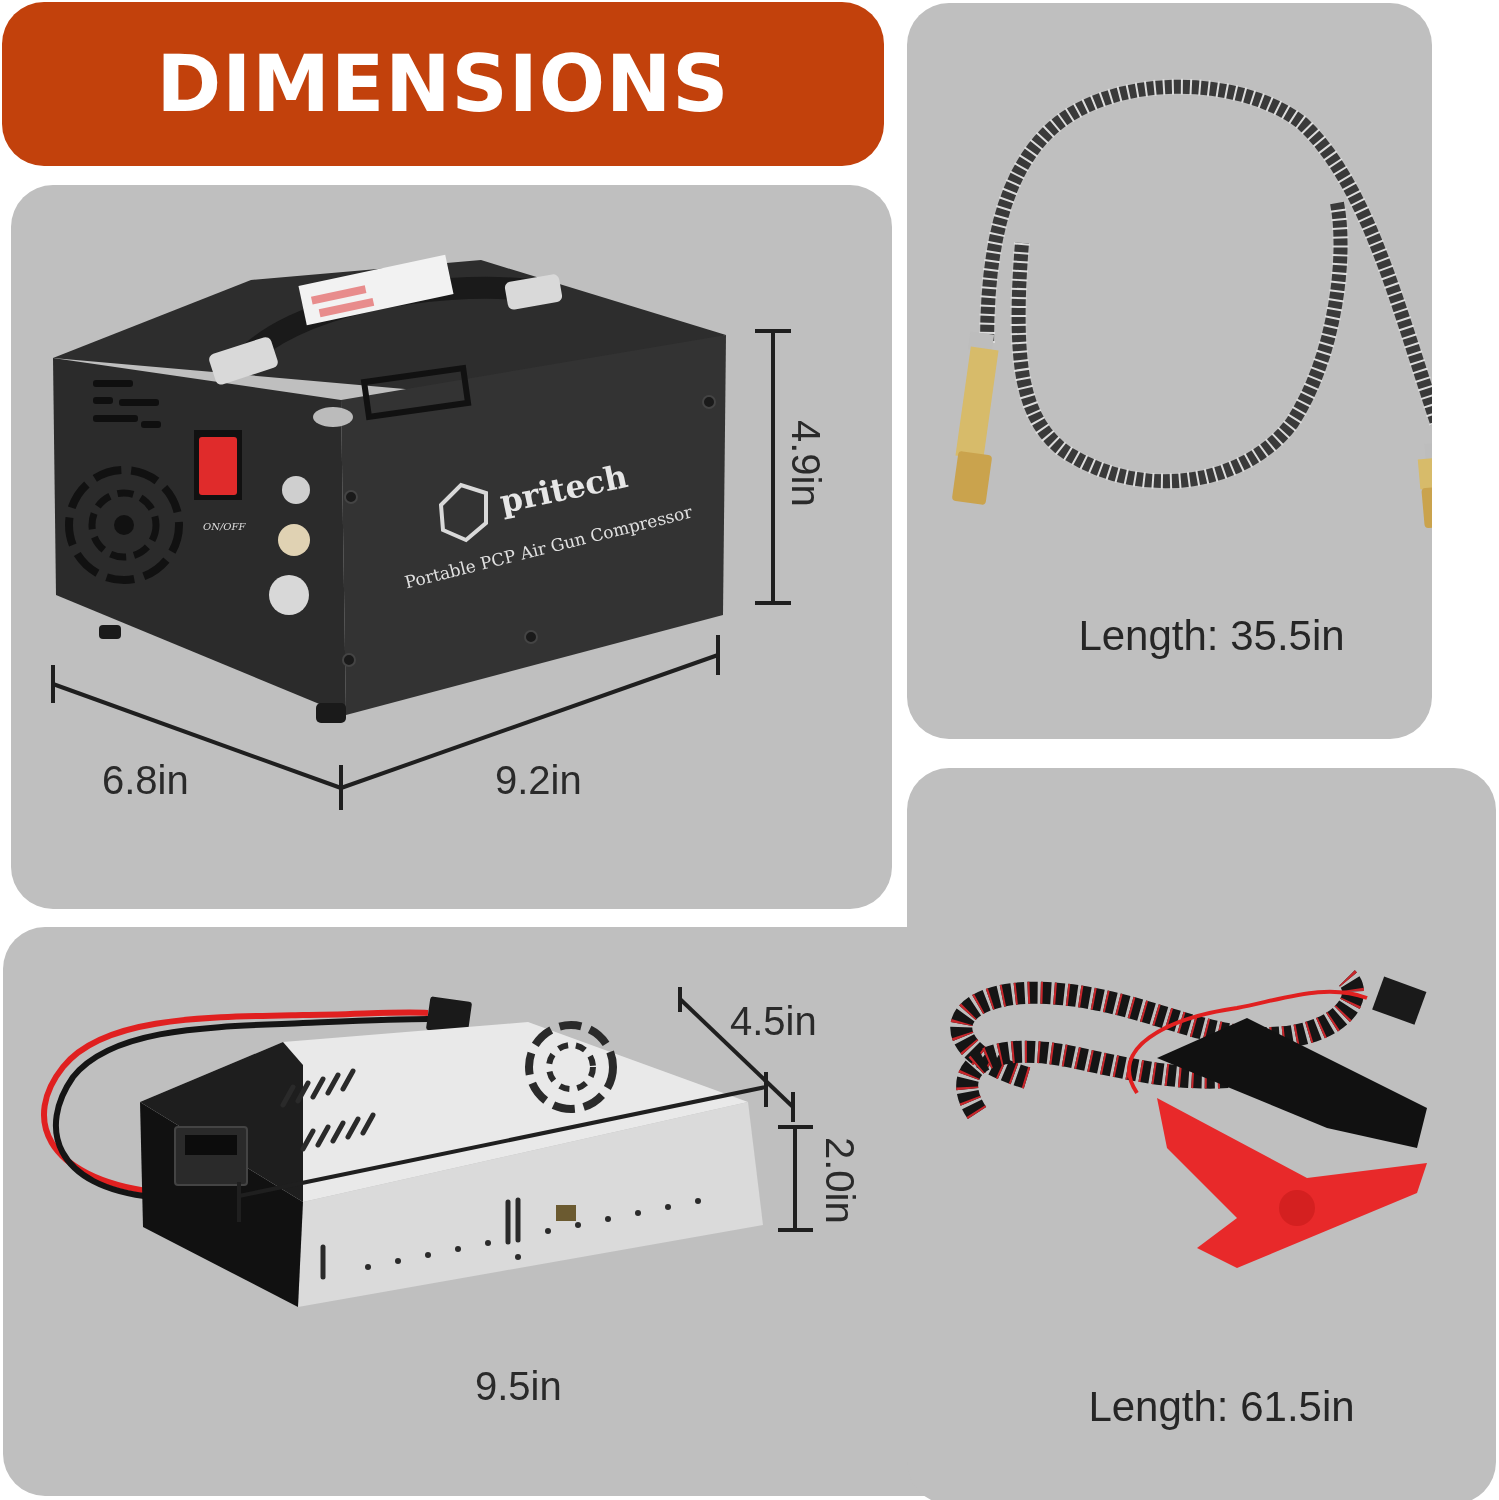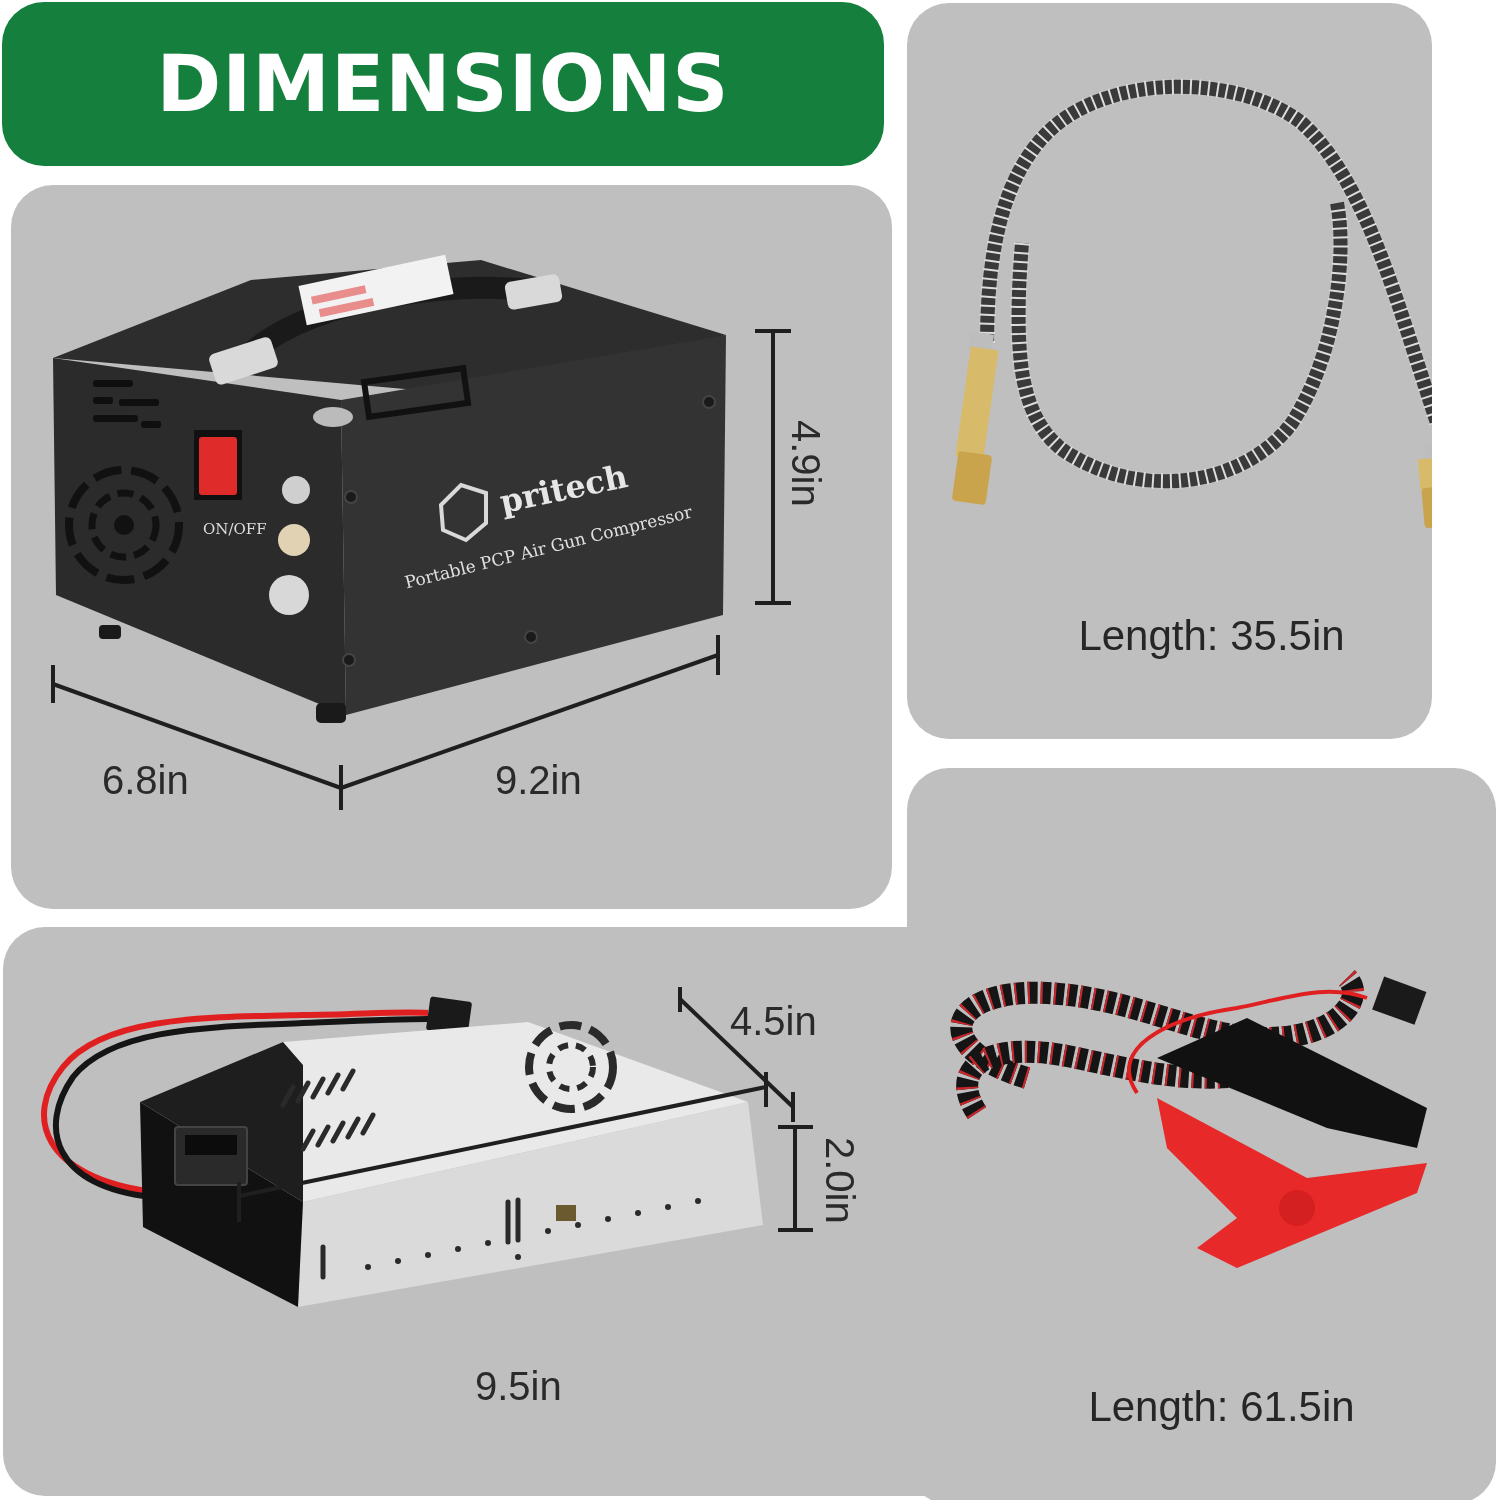--- a/index.html
+++ b/index.html
@@ -3,21 +3,21 @@
   <meta charset="utf-8">
   <style>
     html, body { margin: 0; padding: 0; }
     body {
       width: 1499px; height: 1500px; background: #ffffff; position: relative; overflow: hidden;
       font-family: "Liberation Sans", "DejaVu Sans", sans-serif;
     }
     .panel { position: absolute; background: #bfbfbf; border-radius: 42px; overflow: hidden; }
     .header {
       position: absolute; left: 2px; top: 2px; width: 882px; height: 164px;
-      background: #15803d; border-radius: 42px;
+      background: #c2410c; border-radius: 42px;
       display: flex; align-items: center; justify-content: center;
     }
     .header-title {
       color: #ffffff; font-family: "DejaVu Sans", sans-serif; font-weight: bold;
       font-size: 78px; letter-spacing: 1px;
     }
     .dim-label {
       position: absolute; color: #2a2a2a; font-family: "Liberation Sans", sans-serif;
       font-size: 40px; line-height: 1; white-space: nowrap;
     }
@@ -93,21 +93,21 @@
         <line x1="744" y1="418" x2="780" y2="418"></line>
       <line x1="42" y1="499" x2="330" y2="603"></line>
         <line x1="42" y1="480" x2="42" y2="518"></line>
       <line x1="330" y1="603" x2="707" y2="470"></line>
         <line x1="330" y1="580" x2="330" y2="625"></line>
         <line x1="707" y1="450" x2="707" y2="490"></line>
     </g>
   </svg>
   <span class="dim-label" style="left:488px; top:288px; font-family:'DejaVu Serif',serif; font-weight:bold; font-size:32px; color:#e6e6e6; transform:rotate(-12deg);">pritech</span>
   <span class="dim-label" style="left:392px; top:390px; font-family:'DejaVu Serif',serif; font-size:17px; color:#e0e0e0; transform:rotate(-14deg); transform-origin:left top;">Portable PCP Air Gun Compressor</span>
-  <span class="dim-label" style="left:192px; top:337px; font-family:'DejaVu Serif',serif; font-size:15px; color:#ddd;">ON/OFF</span>
+  <span class="dim-label" style="left:192px; top:337px; font-family:'DejaVu Serif',serif; font-size:10px; color:#ddd;font-style:italic;">ON/OFF</span>
   <span class="dim-label vertical" style="left:815px; top:235px;">4.9in</span>
   <span class="dim-label" style="left:91px; top:575px;">6.8in</span>
   <span class="dim-label" style="left:484px; top:575px;">9.2in</span>
 </div>
 
 <div class="panel" style="left:907px; top:3px; width:525px; height:736px;">
   <svg class="art" width="589" height="736">
     <path d="M80,340 C80,250 95,175 140,130 C200,70 330,70 395,120 C460,180 490,300 530,420" stroke="#3a3a3a" stroke-width="14" fill="none"></path>
     <path d="M80,340 C80,250 95,175 140,130 C200,70 330,70 395,120 C460,180 490,300 530,420" stroke="#dcdcdc" stroke-width="16" fill="none" stroke-dasharray="2 7"></path>
     <path d="M115,240 C105,360 115,420 160,450 C240,500 340,480 385,420 C430,350 440,250 430,200" stroke="#3a3a3a" stroke-width="14" fill="none"></path>

